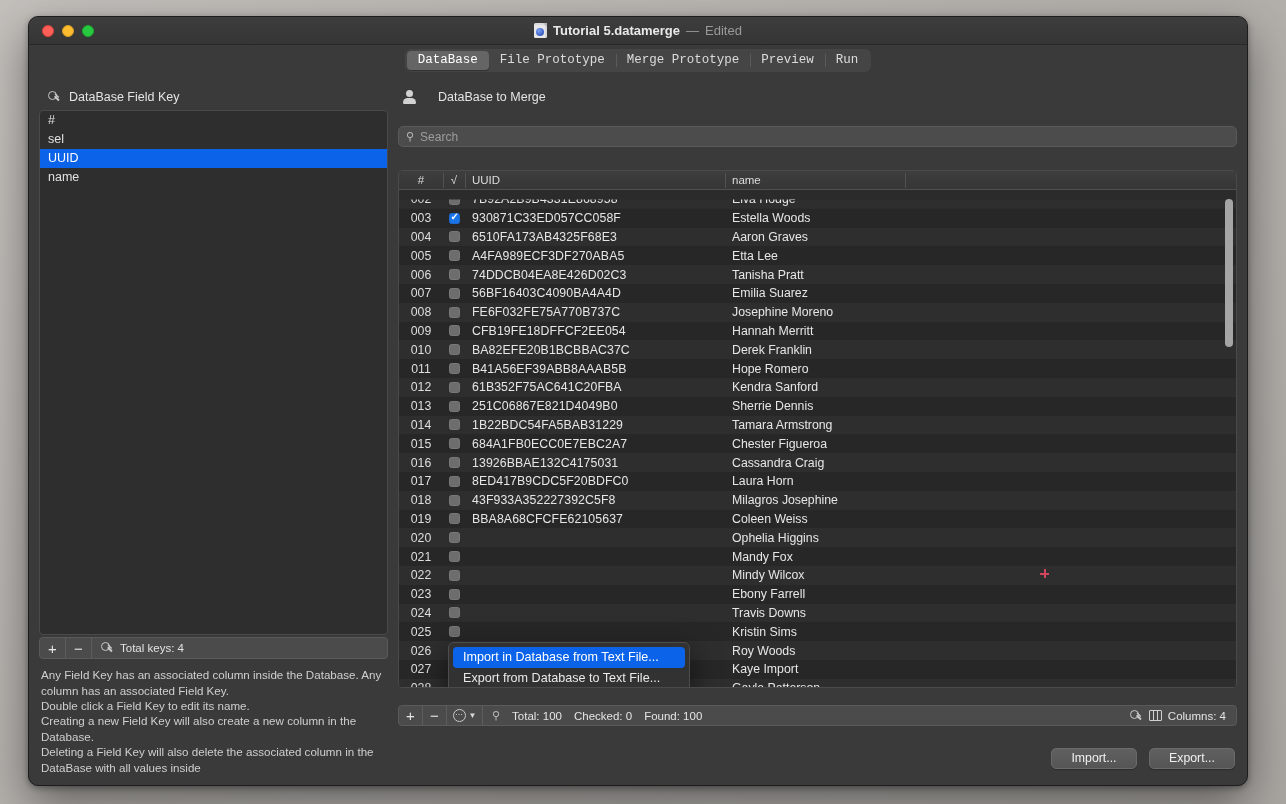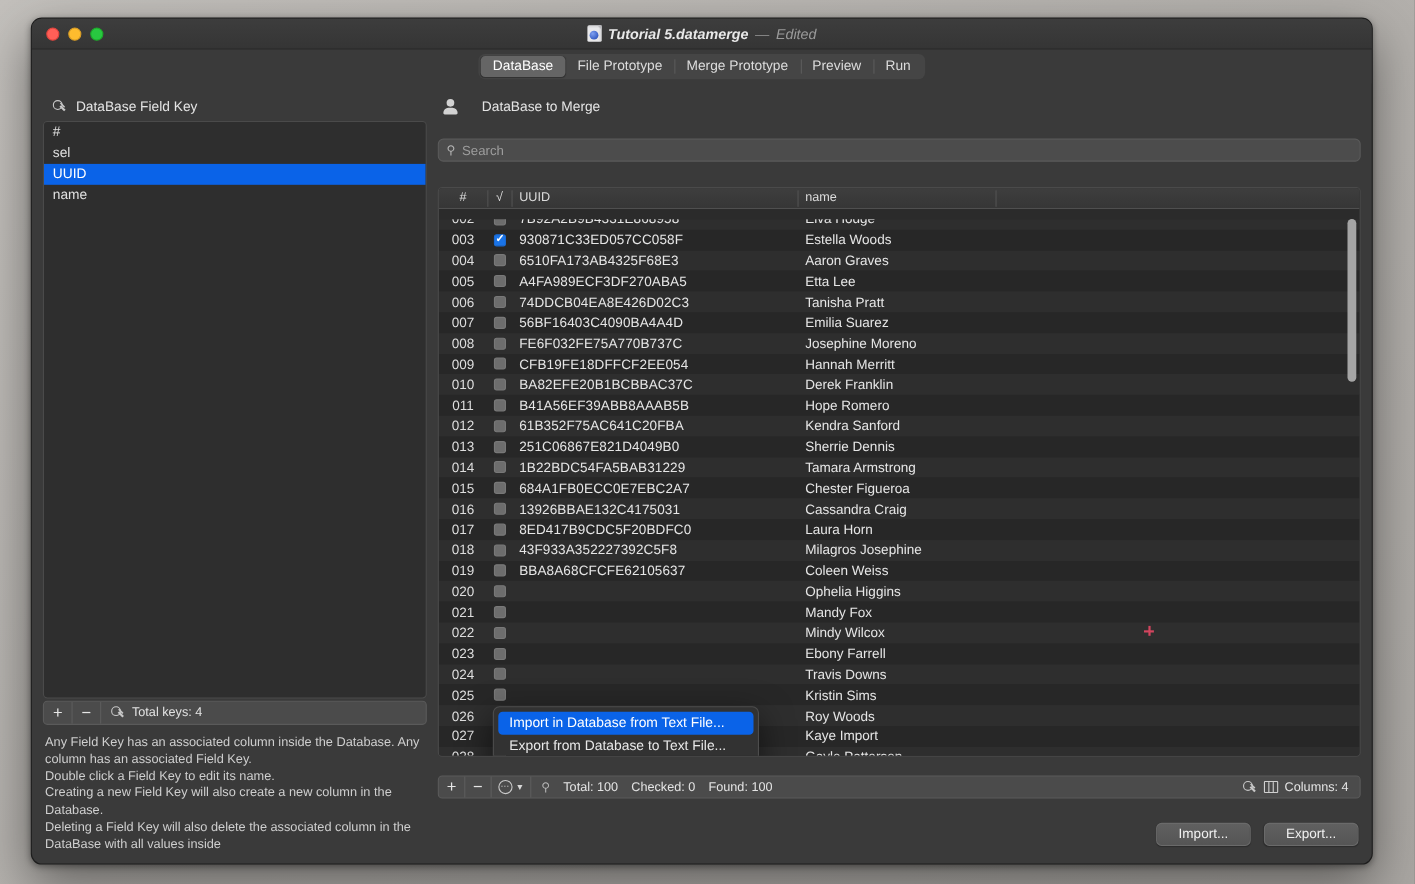--- a/index.html
+++ b/index.html
@@ -34,21 +34,21 @@
     display: flex; align-items: center;
   }
   .traffic { display: flex; gap: 8px; margin-left: 13px; }
   .light { width: 12px; height: 12px; border-radius: 50%; }
   .light.red    { background: #ff5f57; border: .5px solid #e0443e; }
   .light.yellow { background: #febc2e; border: .5px solid #d89d26; }
   .light.green  { background: #28c840; border: .5px solid #1dab2b; }
   .title-center {
     position: absolute; left: 0; right: 0;
     display: flex; align-items: center; justify-content: center;
-    gap: 6px; pointer-events: none; font-style: italic;
+    gap: 6px; pointer-events: none;
   }
   .doc-icon {
     width: 13px; height: 15px; background: #e8e8ea;
     border-radius: 1.5px; position: relative; flex: none;
     box-shadow: inset -2px 2px 0 rgba(0,0,0,.06);
   }
   .doc-icon:before {
     content:''; position: absolute; right: 0; top: 0;
     border-width: 0 4px 4px 0; border-style: solid;
     border-color: transparent #b9b9bd transparent transparent;
@@ -73,20 +73,21 @@
     background: #454545;
     border-radius: 6px;
     padding: 2px;
     height: 23px;
   }
   .tab {
     font-size: 12.5px; color: #dcdcdc;
     padding: 0 11px; height: 19px; line-height: 19px;
     border-radius: 4px; white-space: nowrap;
     position: relative;
+    font-family: Liberation Mono, monospace;
   }
   .tab + .tab:before {
     content:''; position: absolute; left: 0; top: 3px;
     width: 1px; height: 13px; background: #5b5b5b;
   }
   .tab.active {
     background: #656565; color: #fff;
     box-shadow: 0 .5px 1px rgba(0,0,0,.3);
   }
   .tab.active:before, .tab.active + .tab:before { display: none; }

